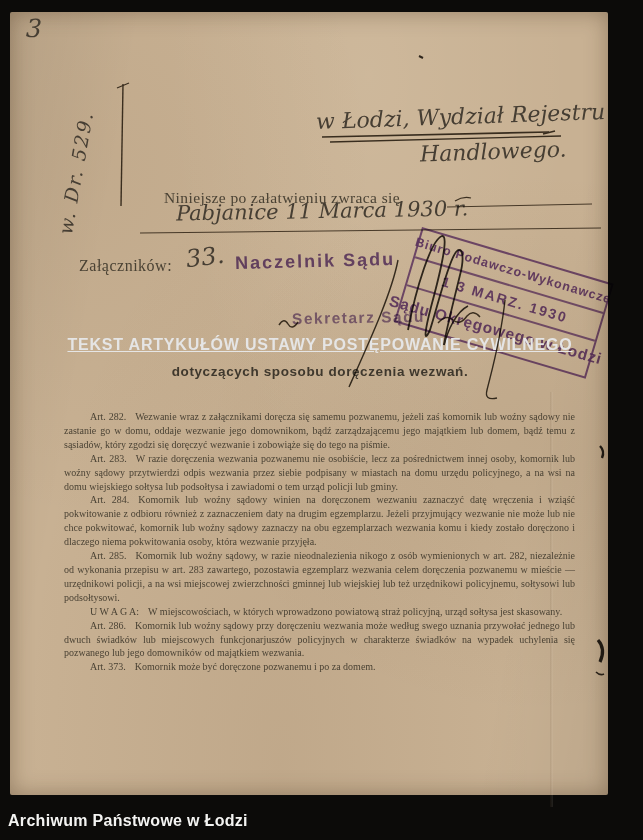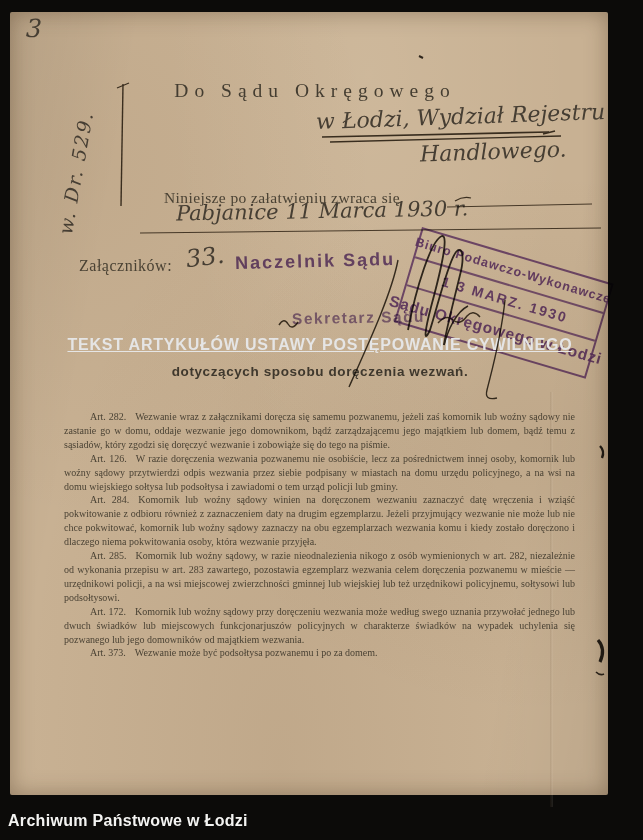--- a/index.html
+++ b/index.html
@@ -73,21 +73,20 @@
 
 <div class="canvas">
 
   <div class="paper">
     <div class="crease"></div>
   </div>
 
   <div class="hw hw-page">3</div>
   <div class="hw hw-margin">w. Dr. 529.</div>
 
-  <div class="printed doc-title">Do Sądu Okręgowego</div>
   <div class="hw hw-court1">w Łodzi, Wydział Rejestru</div>
   <div class="hw hw-court2">Handlowego.</div>
 
   <div class="printed return-printed">Niniejsze po załatwieniu zwraca się</div>
   <div class="hw hw-date">Pabjanice 11 Marca 1930 r.</div>
 
   <div class="printed att-label">Załączników:</div>
   <div class="hw hw-att">33.</div>
 
   <div class="stamp stamp-naczelnik">Naczelnik Sądu</div>
@@ -96,25 +95,26 @@
     <div class="row r1">Biuro Podawczo-Wykonawcze</div>
     <div class="row r2">1 3 MARZ. 1930</div>
     <div class="row r3">Sądu Okręgowego w Łodzi</div>
   </div>
 
   <div class="printed law-head">TEKST ARTYKUŁÓW USTAWY POSTĘPOWANIE CYWILNEGO</div>
   <div class="printed law-sub">dotyczących sposobu doręczenia wezwań.</div>
 
   <div class="printed law-body">
     <p><span class="art-label">Art. 282.</span><span>Wezwanie wraz z załącznikami doręcza się samemu pozwanemu, jeżeli zaś komornik lub woźny sądowy nie zastanie go w domu, oddaje wezwanie jego domownikom, bądź zarządzającemu jego majątkiem lub domem, bądź temu z sąsiadów, który zgodzi się doręczyć wezwanie i zobowiąże się do tego na piśmie.</span></p>
-    <p><span class="art-label">Art. 126.</span><span>W razie doręczenia wezwania pozwanemu nie osobiście, lecz za pośrednictwem innej osoby, komornik lub woźny sądowy przytwierdzi odpis wezwania przez siebie podpisany w miastach na domu urzędu policyjnego, a na wsi na domu wiejskiego sołtysa lub podsołtysa i zawiadomi o tem urząd policji lub gminy.</span></p>
+    <p><span class="art-label">Art. 283.</span><span>W razie doręczenia wezwania pozwanemu nie osobiście, lecz za pośrednictwem innej osoby, komornik lub woźny sądowy przytwierdzi odpis wezwania przez siebie podpisany w miastach na domu urzędu policyjnego, a na wsi na domu wiejskiego sołtysa lub podsołtysa i zawiadomi o tem urząd policji lub gminy.</span></p>
     <p><span class="art-label">Art. 284.</span><span>Komornik lub woźny sądowy winien na doręczonem wezwaniu zaznaczyć datę wręczenia i wziąść pokwitowanie z odbioru również z zaznaczeniem daty na drugim egzemplarzu. Jeżeli przyjmujący wezwanie nie może lub nie chce pokwitować, komornik lub woźny sądowy zaznaczy na obu egzemplarzach wezwania komu i kiedy zostało doręczono i dlaczego niema pokwitowania osoby, która wezwanie przyjęła.</span></p>
     <p><span class="art-label">Art. 285.</span><span>Komornik lub woźny sądowy, w razie nieodnalezienia nikogo z osób wymienionych w art. 282, niezależnie od wykonania przepisu w art. 283 zawartego, pozostawia egzemplarz wezwania celem doręczenia pozwanemu w mieście — urzędnikowi policji, a na wsi miejscowej zwierzchności gminnej lub wiejskiej lub też urzędnikowi policyjnemu, sołtysowi lub podsołtysowi.</span></p>
-    <p><span class="art-label">Art. 172.</span><span>Komornik lub woźny sądowy przy doręczeniu wezwania może według swego uznania przywołać jednego lub dwuch świadków lub miejscowych funkcjonarjuszów policyjnych w charakterze świadków na wypadek uchylenia się pozwanego lub jego domowników od majątkiem wezwania.</span></p>
-    <p><span class="art-label">Art. 373.</span><span>Wezwanie może być podsołtysa pozwanemu i po za domem.</span></p>
+    <p class="uwaga"><span class="art-label">U W A G A:</span><span>W miejscowościach, w których wprowadzono powiatową straż policyjną, urząd sołtysa jest skasowany.</span></p>
+    <p><span class="art-label">Art. 286.</span><span>Komornik lub woźny sądowy przy doręczeniu wezwania może według swego uznania przywołać jednego lub dwuch świadków lub miejscowych funkcjonarjuszów policyjnych w charakterze świadków na wypadek uchylenia się pozwanego lub jego domowników od majątkiem wezwania.</span></p>
+    <p><span class="art-label">Art. 373.</span><span>Komornik może być doręczone pozwanemu i po za domem.</span></p>
   </div>
 
   <svg class="ink" width="643" height="840" viewBox="0 0 643 840">
 
     <path d="M 123,84 L 121,206" stroke="#4b4336" stroke-width="1.4" fill="none"></path>
     <path d="M 117,88 l 12,-5" stroke="#4b4336" stroke-width="1.2" fill="none"></path>
 
     <path d="M 322,137 L 549,132" stroke="#463e32" stroke-width="1.6" fill="none"></path>
     <path d="M 330,142 L 561,136" stroke="#463e32" stroke-width="1.3" fill="none"></path>
     <path d="M 543,134 l 12,-3" stroke="#463e32" stroke-width="1.6" fill="none"></path>

